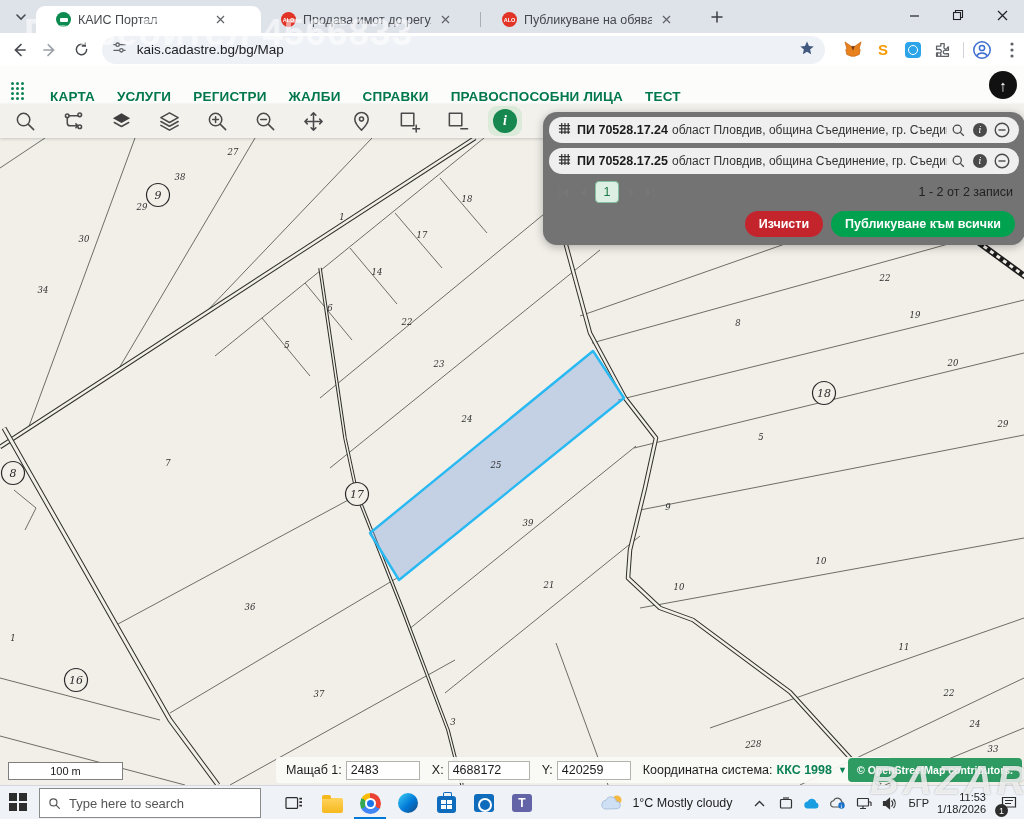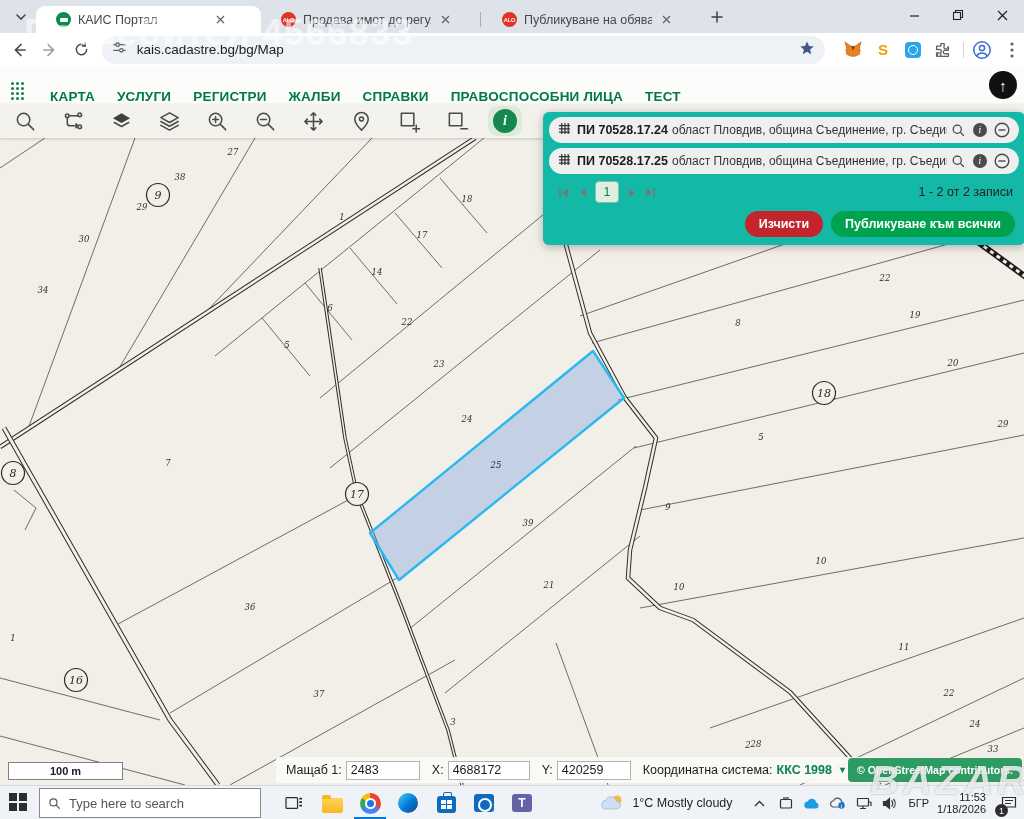--- a/index.html
+++ b/index.html
@@ -38,30 +38,30 @@
   .scrolltop{position:absolute;right:7px;top:5px;width:28px;height:28px;border-radius:50%;background:#111;color:#fff;display:flex;align-items:center;justify-content:center;font-size:15px;font-weight:bold;}
   
   .maptoolbar{position:absolute;left:0;top:104px;width:1024px;height:34px;background:#f2f1ec;box-shadow:0 1px 3px rgba(0,0,0,.18);display:flex;align-items:center;padding-left:8px;z-index:3;}
   .tbtn{width:34px;height:30px;margin-right:14px;display:flex;align-items:center;justify-content:center;}
   .tbtn svg{stroke:#4a4a4a;fill:none;stroke-width:1.6;stroke-linecap:round;stroke-linejoin:round;}
   .tbtn.active-info{background:#dcead9;border-radius:9px;}
   .info-circle{width:24px;height:24px;border-radius:50%;background:#16874e;color:#fff;font-weight:bold;font-size:14px;font-style:italic;display:flex;align-items:center;justify-content:center;font-family:"Liberation Serif",serif;}
   
   .map{position:absolute;left:0;top:138px;width:1024px;height:647px;background:#f2efe9;}
   .map svg.base{position:absolute;left:0;top:0;}
-  .scalebar{position:absolute;left:8px;top:624px;width:113px;height:16px;background:#fff;border:1.5px solid #7f7f7f;display:flex;align-items:center;justify-content:center;font-size:11px;color:#222;font-weight:bold;}
+  .scalebar{position:absolute;left:8px;top:624px;width:113px;height:16px;background:#fff;border:1.5px solid #7f7f7f;display:flex;align-items:center;justify-content:center;font-size:11px;color:#222;}
   .statusbar{position:absolute;left:276px;top:619px;height:26px;display:flex;align-items:center;background:rgba(250,250,246,.92);border-radius:3px;padding:0 10px;font-size:12.5px;color:#1c1c1c;}
   .statusbar label{margin-right:4px;white-space:nowrap;}
   .statusbar input{width:64px;height:17px;border:1px solid #b3b3ae;background:#fff;font-size:12.5px;font-family:"Liberation Sans",sans-serif;color:#1c1c1c;padding:0 4px;margin-right:12px;}
   .statusbar input.wide{width:72px;}
   .crs{color:#0b8254;font-weight:bold;white-space:nowrap;margin-right:6px;}
   .crs-arrow{color:#0b8254;font-size:9px;margin-right:16px;}
   .osm{position:absolute;right:2px;top:620px;height:24px;background:#2e9c62;border-radius:4px;color:#fff;font-size:10.5px;font-weight:bold;display:flex;align-items:center;padding:0 9px;white-space:nowrap;}
   
-  .panel{position:absolute;left:543px;top:112px;width:470px;background:#14b8a6;border-radius:6px;box-shadow:0 2px 10px rgba(0,0,0,.28);z-index:4;padding:5px 6px 8px 6px;}
+  .panel{position:absolute;left:543px;top:112px;width:470px;background:#737373;border-radius:14px;box-shadow:0 2px 10px rgba(0,0,0,.28);z-index:4;padding:5px 6px 8px 6px;}
   .prow{height:26px;background:#efefef;border-radius:13px;display:flex;align-items:center;padding:0 6px 0 9px;margin-bottom:5px;}
   .prow .pid{font-weight:bold;font-size:12.5px;color:#1b1b1b;margin:0 4px 0 6px;white-space:nowrap;}
   .prow .ploc{font-size:12px;color:#333;white-space:nowrap;overflow:hidden;flex:1;}
   .rowbtn{width:22px;height:22px;border-radius:11px;display:flex;align-items:center;justify-content:center;flex:none;}
   .pager{display:flex;align-items:center;height:26px;padding:0 6px;}
   .pgbtn{width:18px;height:16px;display:flex;align-items:center;justify-content:center;}
   .pgcur{width:22px;height:20px;background:#ddeee3;border:1px solid #86c2a2;border-radius:4px;color:#1c7a46;font-size:12.5px;display:flex;align-items:center;justify-content:center;margin:0 4px;}
   .pgsummary{margin-left:auto;font-size:12.5px;color:#222;}
   .btnrow{display:flex;justify-content:flex-end;align-items:center;margin-top:6px;padding-right:4px;}
   .pill{height:26px;border-radius:13px;color:#fff;font-weight:bold;font-size:12.5px;display:flex;align-items:center;padding:0 14px;margin-left:8px;border:none;font-family:"Liberation Sans",sans-serif;}

